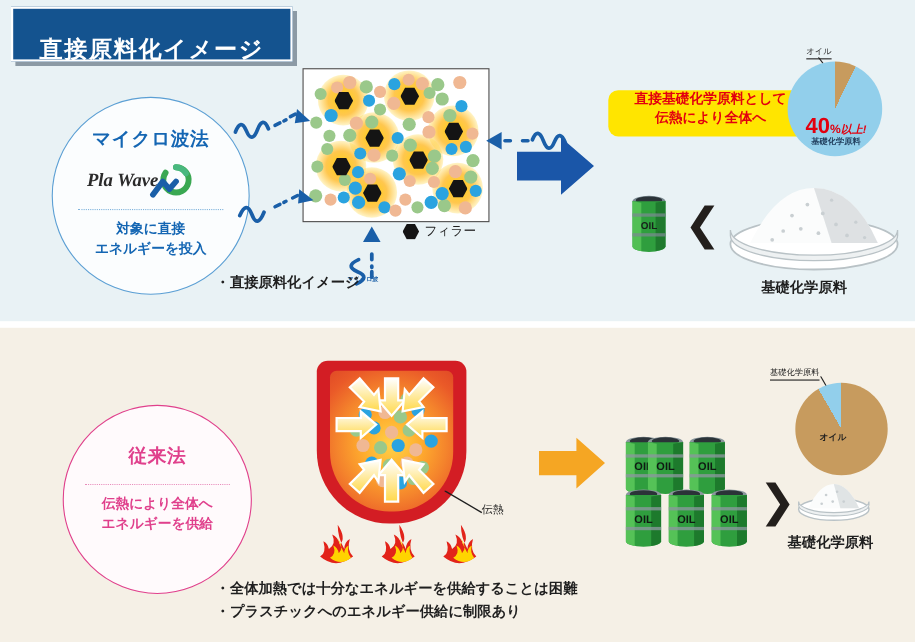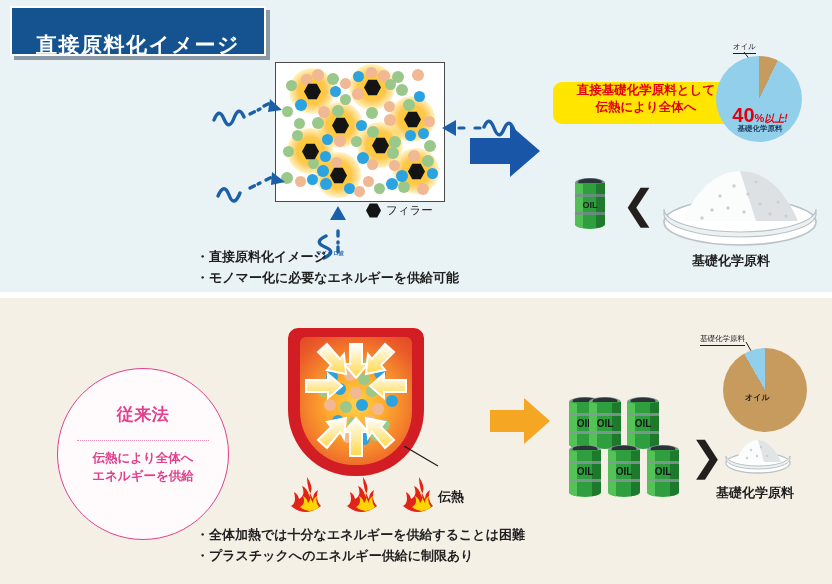--- a/index.html
+++ b/index.html
@@ -183,39 +183,55 @@
     background: radial-gradient(circle at 50% 52%, #ffd24a 0%, #ffae2e 30%, #f4832c 58%, #ea5a28 82%, #e04a26 100%);
   }
 
   .flame { position: absolute; }
 
   .denetsu-line {
     position: absolute; left: 404px; top: 446px; width: 36px; height: 22px;
   }
   .denetsu-label {
     position: absolute; left: 438px; top: 456px;
-    font-size: 13px; font-weight: bold; color: #1f1f1f; margin-top: 32px;
+    font-size: 10px; font-weight: normal; color: #1f1f1f;
   }
 
   .powder { position: absolute; }
 </style>
 </head>
 <body>
 
 <div id="root">
 
   <div class="panel-top"></div>
 
   <div class="panel-bottom"></div>
 
   <div class="title-shadow"></div>
   <div class="title-banner">
     <span>直接原料化イメージ</span>
   </div>
 
+  <div class="method-circle circle-micro">
+    <div class="circle-title-micro">マイクロ波法</div>
+    <div class="logo-wrap">
+      <svg width="120" height="34" viewBox="0 0 120 34">
+        <text x="2" y="23" font-family="'Liberation Serif',serif" font-size="17" font-style="italic" font-weight="bold" fill="#2b2b2b">Pla Wave</text>
+        <path d="M83 6 a11.5 11.5 0 1 1 -9.5 5.0" fill="none" stroke="#3aa852" stroke-width="5.4" stroke-linecap="round"></path>
+        <path d="M83 6 a11.5 11.5 0 0 1 9.0 5.6" fill="none" stroke="#49b87f" stroke-width="5.4" stroke-linecap="round"></path>
+        <path d="M62 31 L71 19 L77 26 L83 19" fill="none" stroke="#1a5fa8" stroke-width="5.2" stroke-linejoin="round" stroke-linecap="round"></path>
+      </svg>
+    </div>
+    <div class="divider-dotted"></div>
+    <div class="circle-sub">
+      <div>対象に直接</div>
+      <div>エネルギーを投入</div>
+    </div>
+  </div>
 
   <div class="poly-box" id="polybox">
       <div class="glow" style="left: 13px; top: 5px; width: 46px; height: 46px;"></div>
       <div class="glow" style="left: 73px; top: 1px; width: 46px; height: 46px;"></div>
       <div class="glow" style="left: 41px; top: 39px; width: 46px; height: 46px;"></div>
       <div class="glow" style="left: 113px; top: 33px; width: 46px; height: 46px;"></div>
       <div class="glow" style="left: 11px; top: 65px; width: 46px; height: 46px;"></div>
       <div class="glow" style="left: 81px; top: 59px; width: 46px; height: 46px;"></div>
       <div class="glow" style="left: 39px; top: 89px; width: 46px; height: 46px;"></div>
       <div class="glow" style="left: 117px; top: 85px; width: 46px; height: 46px;"></div>
@@ -316,21 +332,20 @@
 
   <div style="position:absolute; left:316px; top:250px; font-size:5.5px; color:#1a5fa8; font-weight:bold;">マイクロ波</div>
 
   <div class="filler-legend">
     <div class="filler-hex"></div>
     <span>フィラー</span>
   </div>
 
   <div class="bullets bullets-top">
     <div>・直接原料化イメージ</div>
-    <div>・モノマー化に必要なエネルギーを供給可能</div>
   </div>
 
   <svg class="block-arrow" style="left:470px; top:122px;" width="72" height="58">
     <path d="M0 16 L40 16 L40 3 L70 29 L40 55 L40 42 L0 42 Z" fill="#1a56a8"></path>
   </svg>
 
   <div class="callout">
     <div>直接基礎化学原料として</div>
     <div>伝熱により全体へ</div>
   </div>

